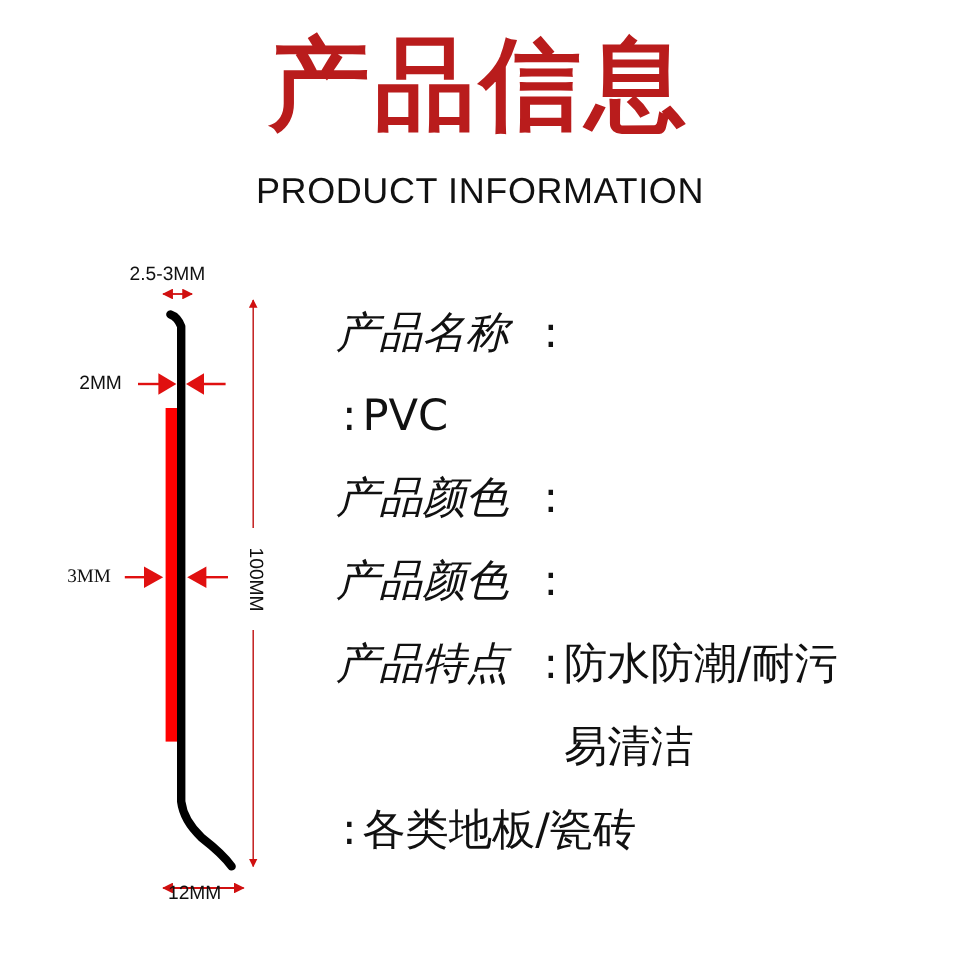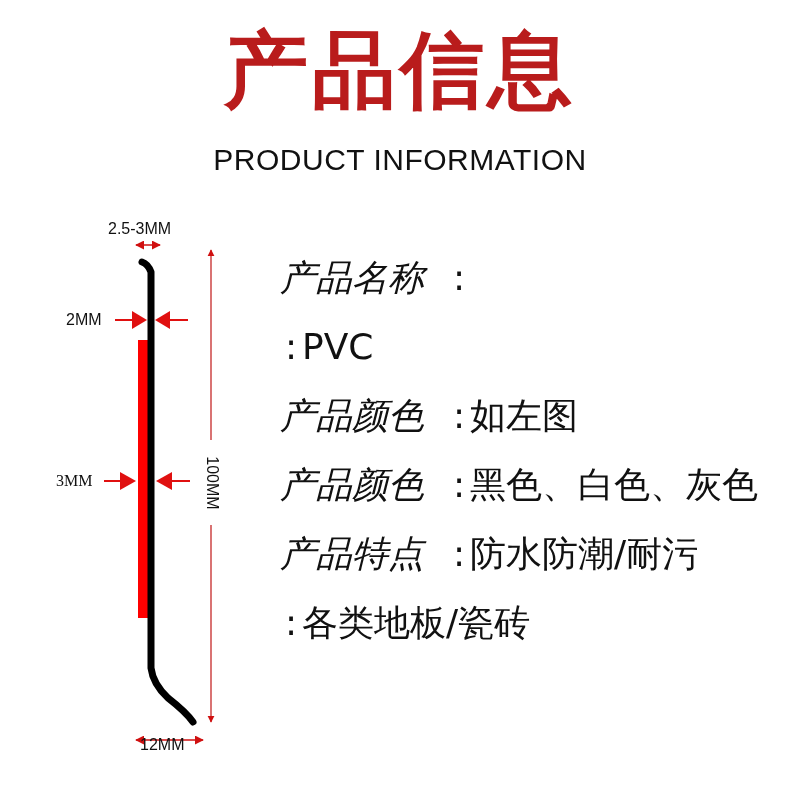--- a/index.html
+++ b/index.html
@@ -63,29 +63,32 @@
     <span class="k">产品名称</span>
     <span class="sep">:</span>
   </div>
   <div class="info-row">
     <span class="sep">:</span>
     <span class="v">PVC</span>
   </div>
   <div class="info-row">
     <span class="k">产品颜色</span>
     <span class="sep">:</span>
-    <span class="v">如左图</span>
   </div>
   <div class="info-row">
     <span class="k">产品颜色</span>
     <span class="sep">:</span>
-    <span class="v">黑色、白色、灰色</span>
   </div>
   <div class="info-row">
     <span class="k">产品特点</span>
     <span class="sep">:</span>
     <span class="v">防水防潮/耐污</span>
+  </div>
+  <div class="info-row cont">
+    <span class="k">产品特点</span>
+    <span class="sep">:</span>
+    <span class="v">易清洁</span>
   </div>
   <div class="info-row">
     <span class="sep">:</span>
     <span class="v">各类地板/瓷砖</span>
   </div>
 </div>
 
 </body></html>

